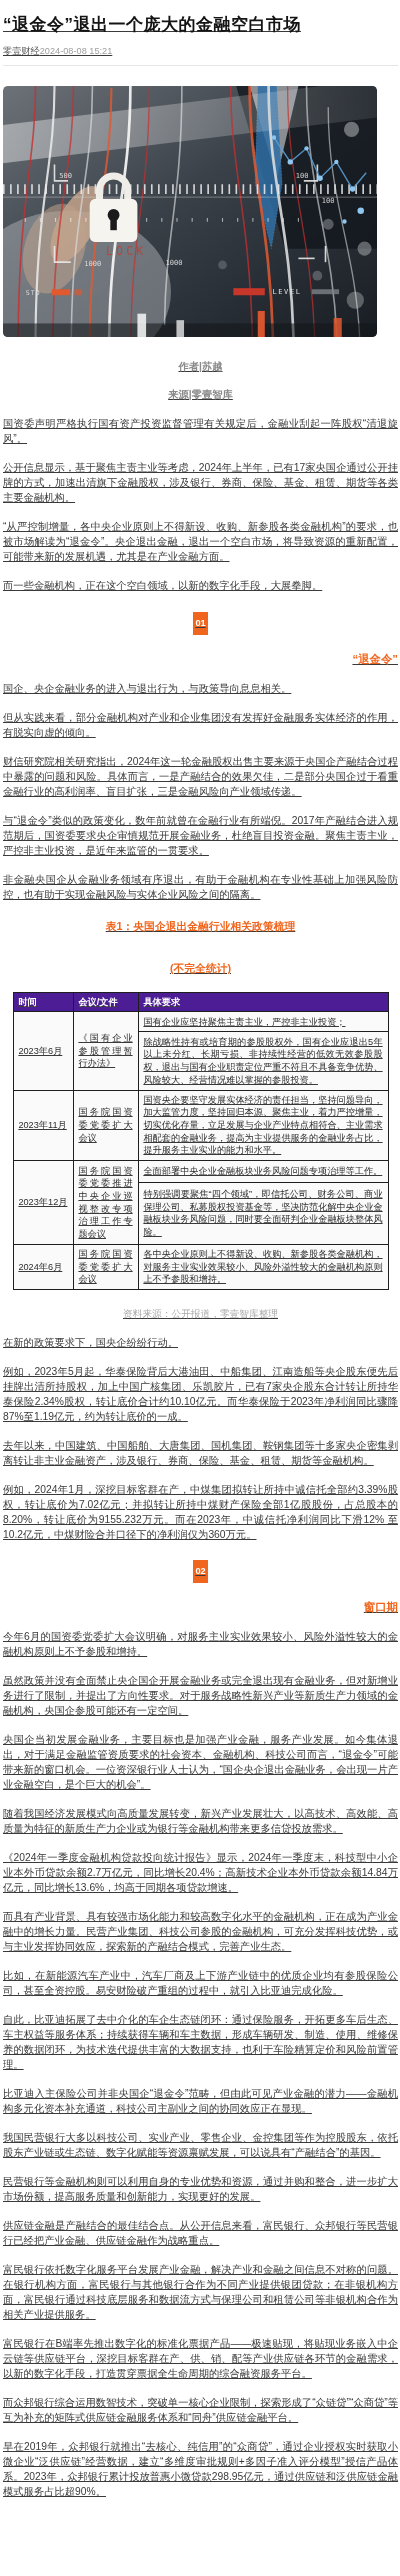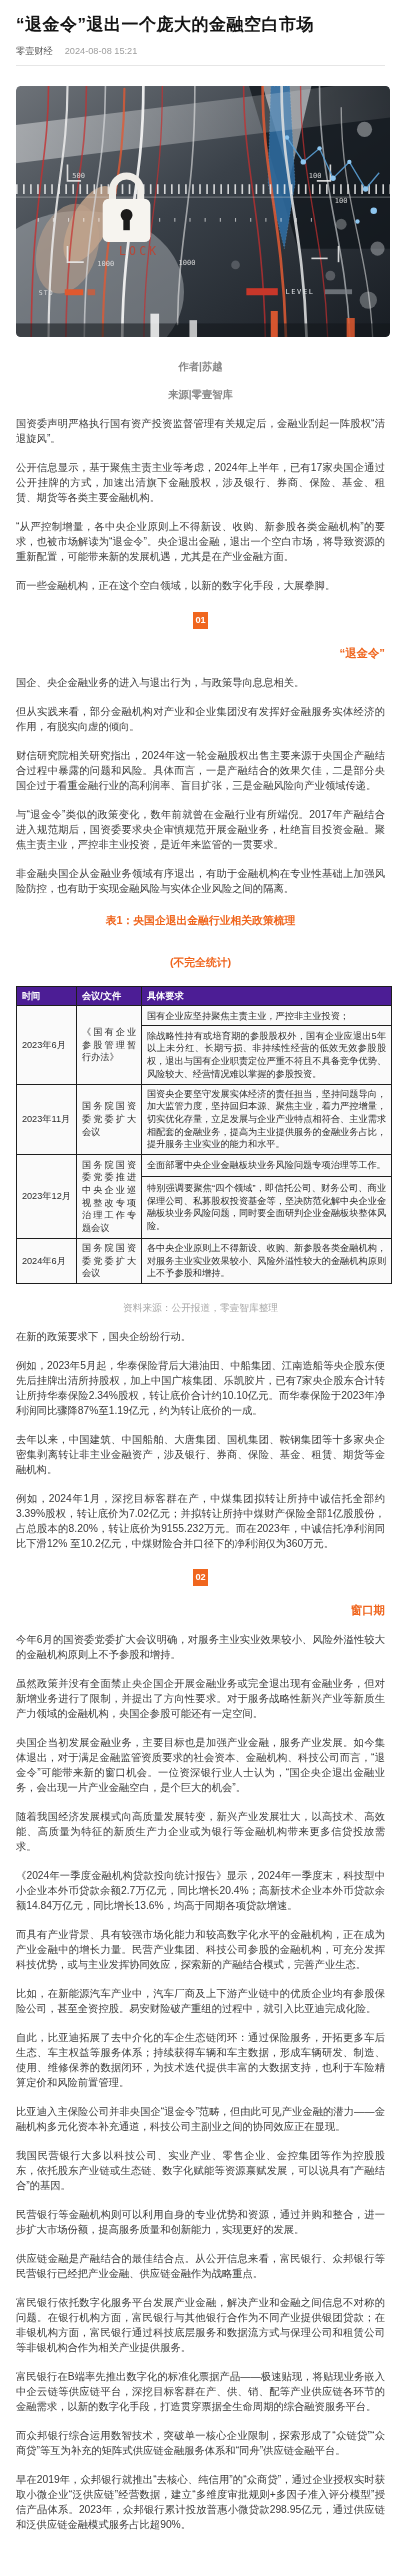--- a/index.html
+++ b/index.html
@@ -1,37 +1,37 @@
 <!DOCTYPE html>
 <html lang="zh" style="font-size:8.7px"><head>
 <meta charset="utf-8">
 <style>
   html,body{margin:0;padding:0;background:#ffffff;}
   body{
     width:401px;height:2576px;overflow:hidden;
     font-family:"Liberation Sans","DejaVu Sans",sans-serif;
     color:#3a3a3a;
   }
-  .content{padding:0 16px;}
+  .content{padding:0 3px;text-decoration:underline;}
   .page-title{
     margin:13px 0 0;font-size:17px;line-height:1.42;font-weight:bold;
     color:#141414;letter-spacing:0.5px;
   }
-  .byline{margin-top:8px;font-size:9.2px;display:flex;align-items:baseline;gap:12px;}
+  .byline{margin-top:8px;font-size:9.2px;display:flex;align-items:baseline;gap:0;}
   .byline .acct{color:#4f4f4f;}
   .byline .date{color:#9e9e9e;}
   .divider{border:none;border-top:0.5px solid #e6e6e6;margin:7px 0 0;}
   .hero{display:block;margin-top:19.5px;border-radius:4.3px;}
   .meta-right{font-size:10.3px;font-weight:bold;color:#8a8a8a;text-align:center;}
   .meta-author{margin-top:23px;}
   .meta-source{margin-top:14.6px;}
   .article{margin-top:8.7px;}
   p.body{font-size:10.3px;line-height:15px;color:#3a3a3a;margin:14px 0 0;text-align:justify;}
   .sec-badge{
-    width:14.6px;height:17px;margin:18.4px auto 0;background:#f0661e;color:#ffffff;
+    width:14.6px;height:23px;margin:18.4px auto 0;background:#f0661e;color:#ffffff;
     font-size:9.2px;font-weight:bold;display:flex;align-items:center;justify-content:center;
   }
   .sec-title{margin-top:17.3px;text-align:right;font-size:11.4px;font-weight:bold;color:#f0661e;}
   .tbl-title{margin-top:18.4px;text-align:center;font-size:10.8px;font-weight:bold;color:#f0661e;}
   .tbl-title.sub{margin-top:28px;}
   table.policy{
     margin:16px auto 0;width:375px;border-collapse:collapse;background:#fafafa;
     font-size:9.2px;line-height:1.38;color:#2d2d2d;table-layout:fixed;
   }
   table.policy th{

